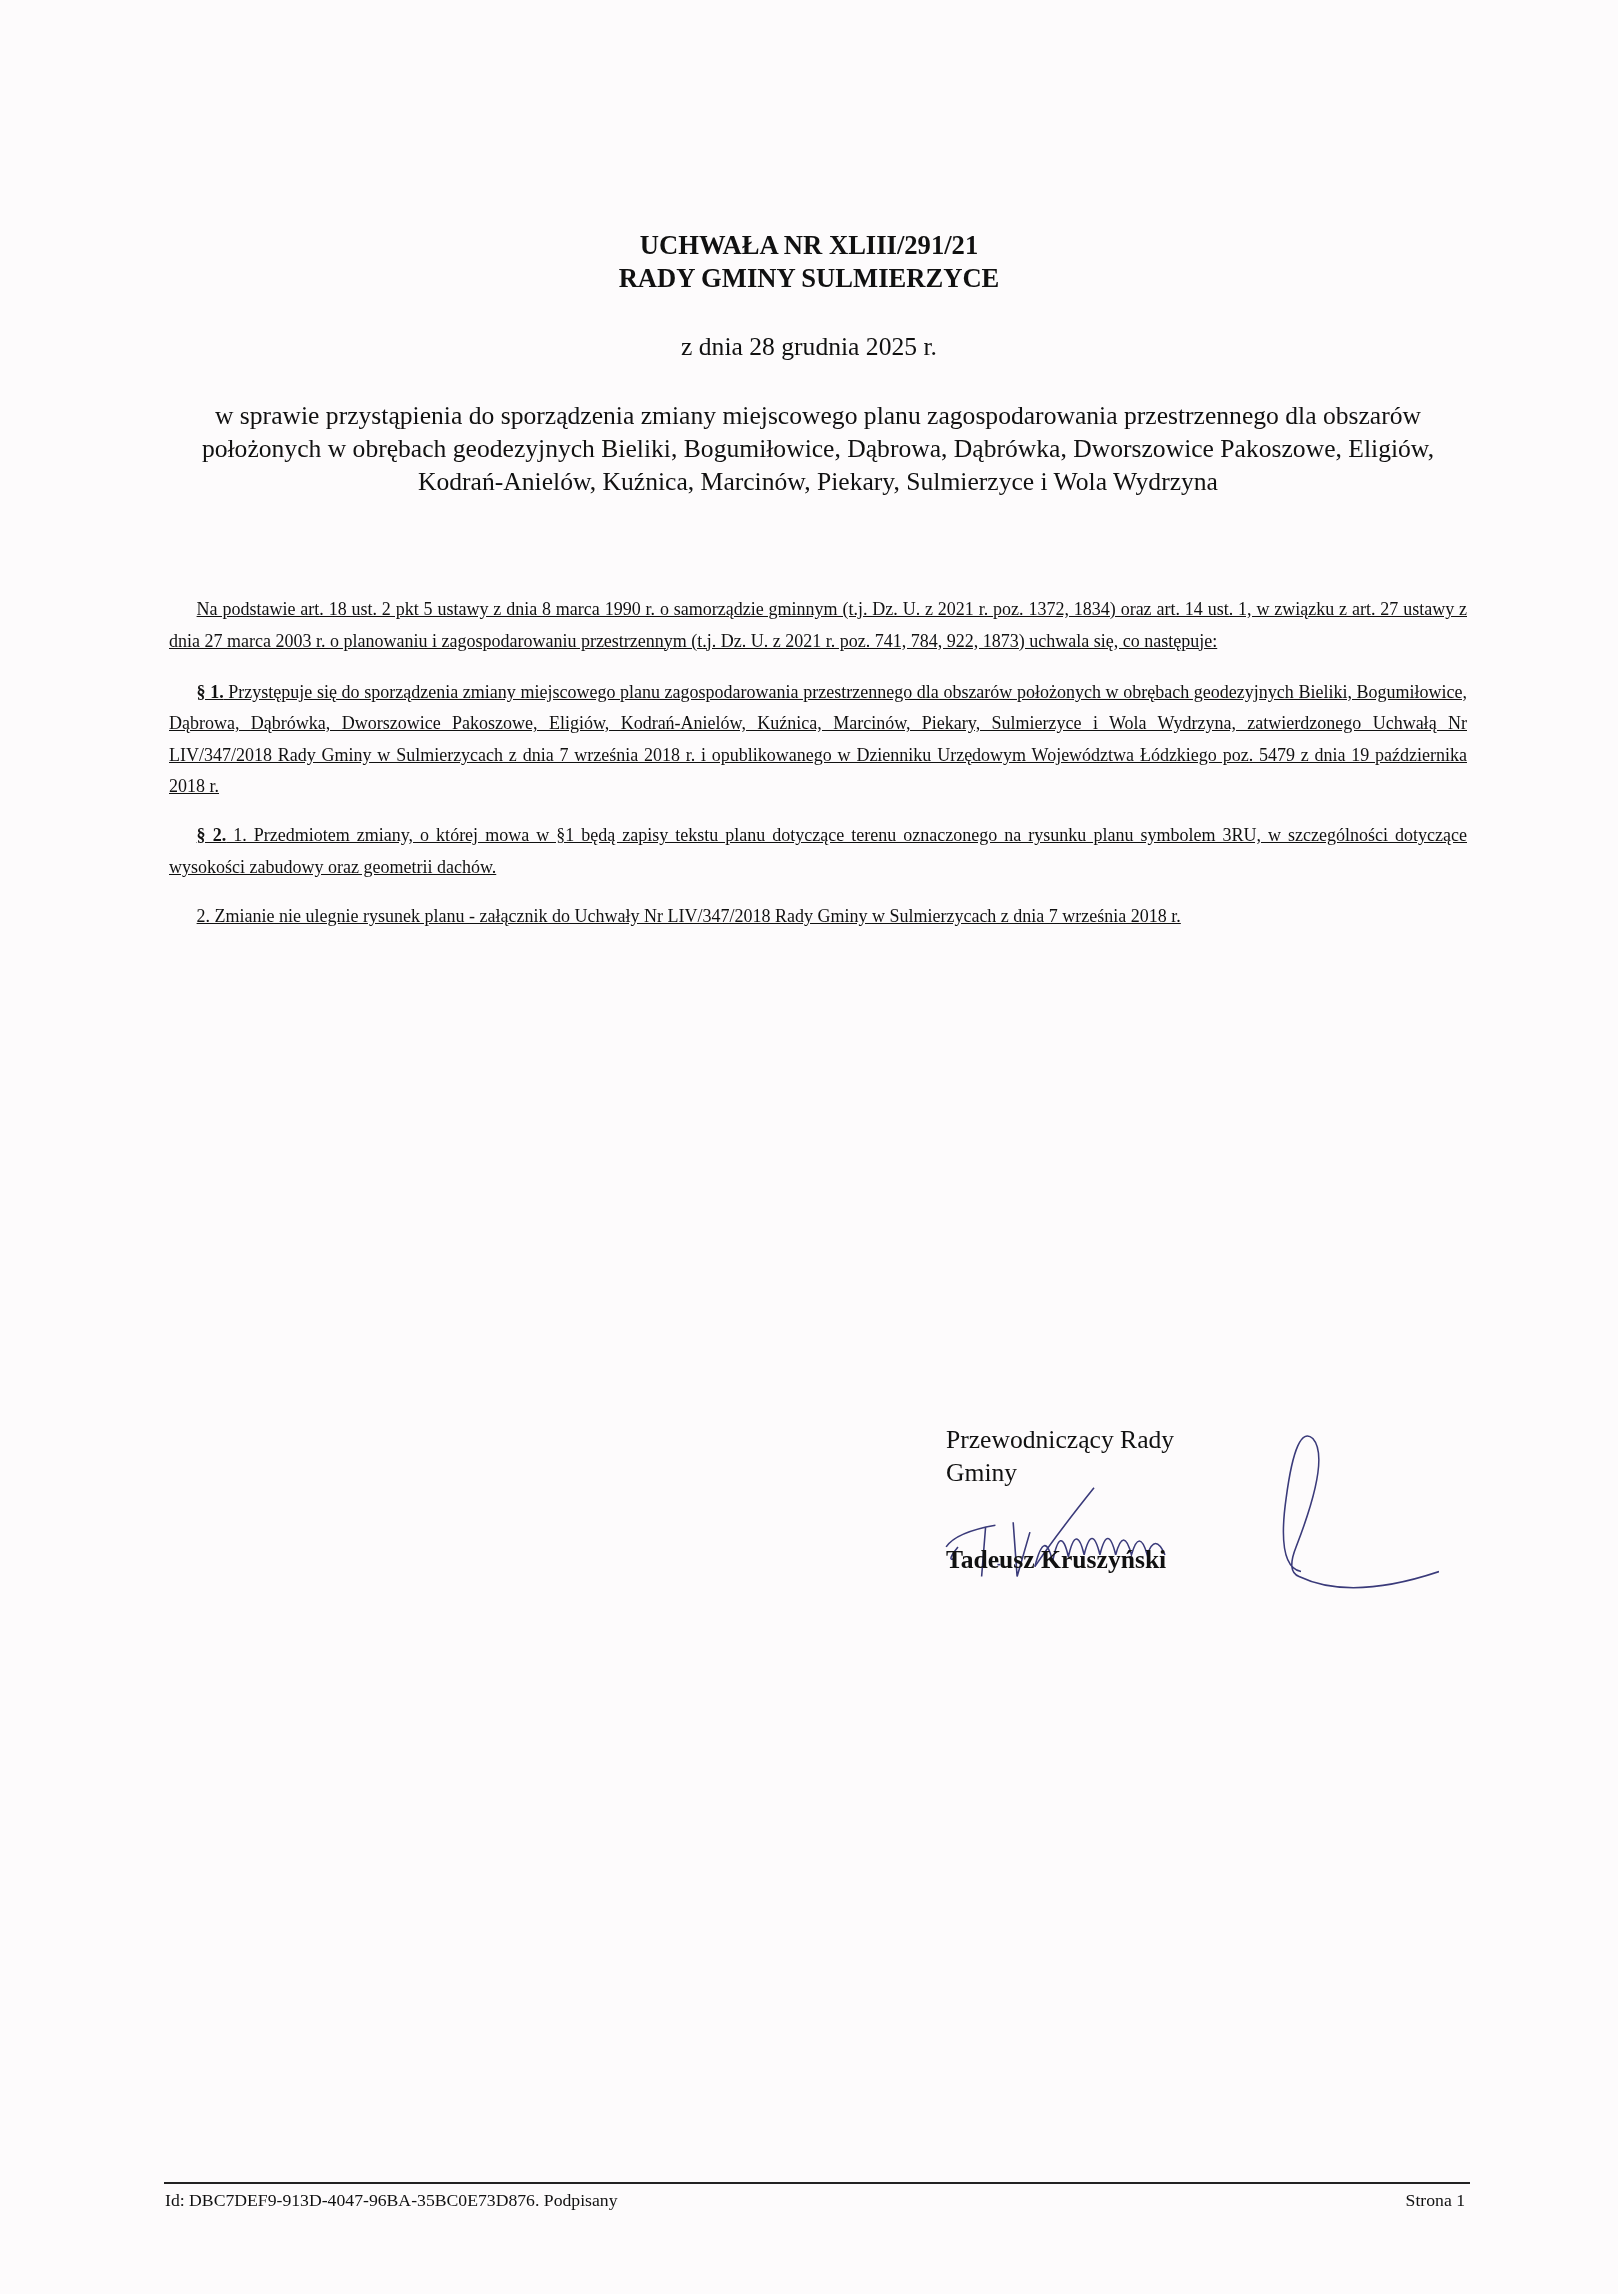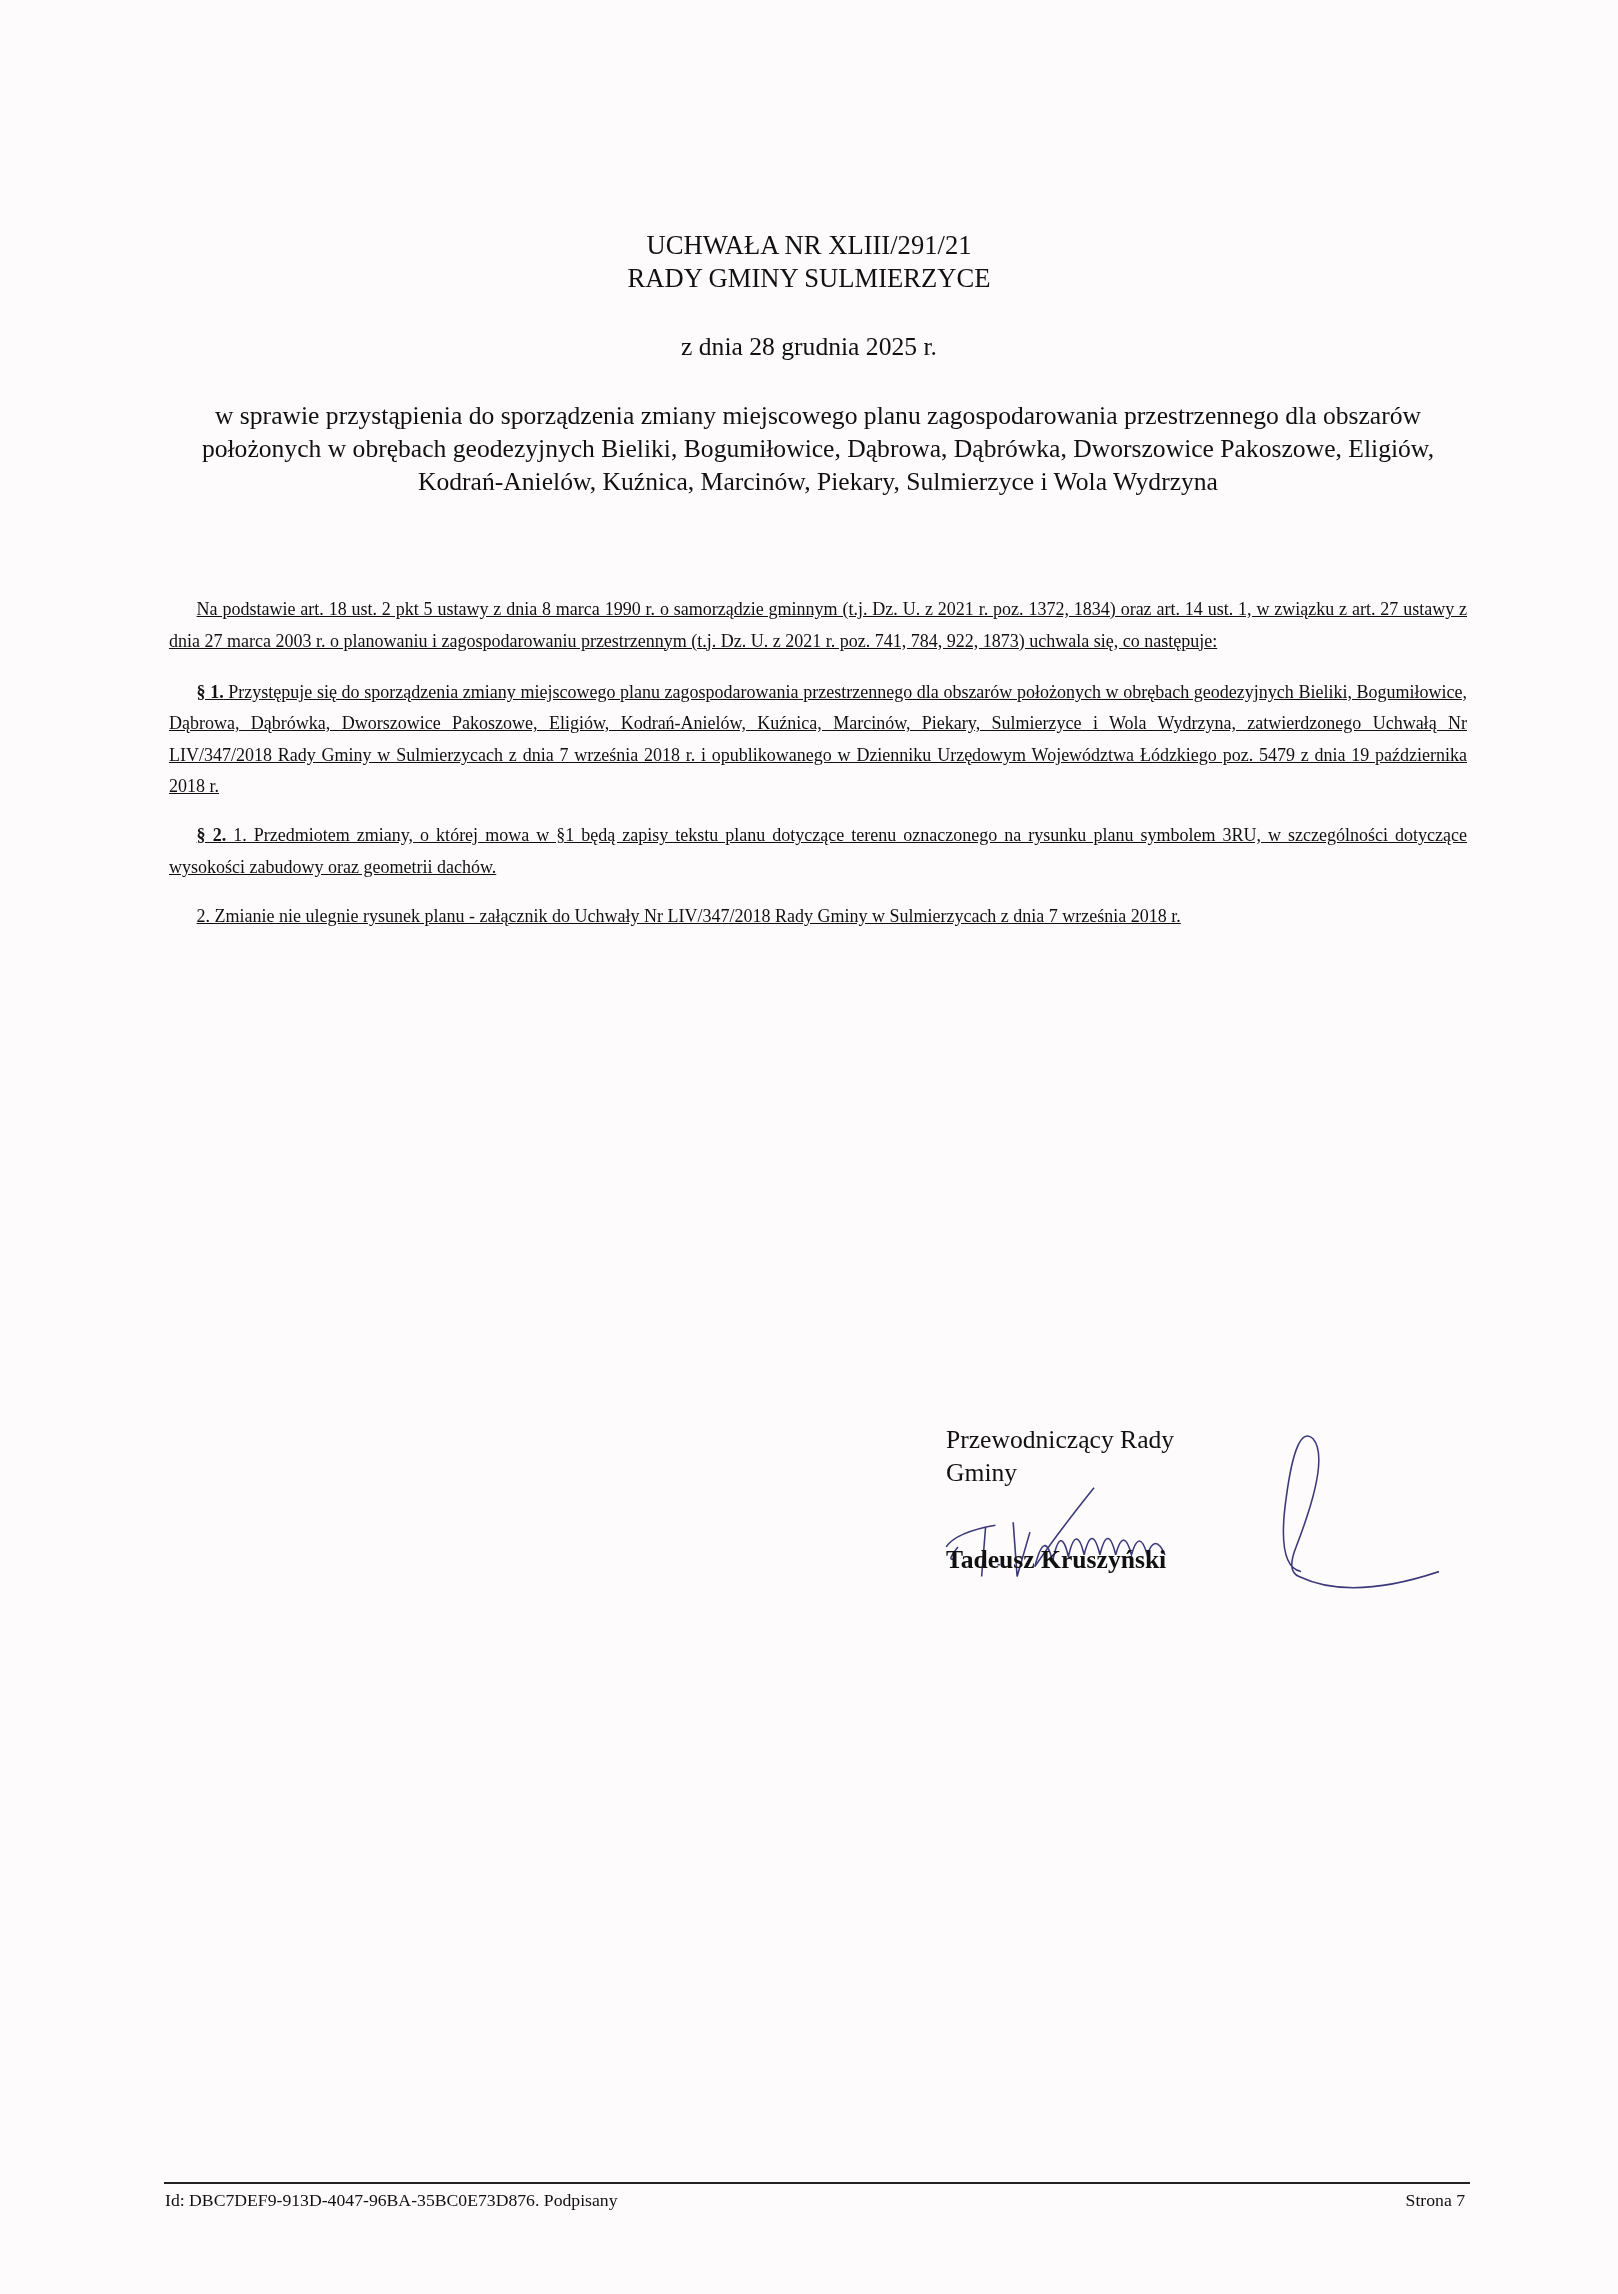--- a/index.html
+++ b/index.html
@@ -7,21 +7,21 @@
     width: 1618px; height: 2294px;
     background: #fdfbfc;
     position: relative;
     font-family: "Liberation Serif", serif;
     color: #111;
     overflow: hidden;
   }
   .page { position: absolute; left: 0; top: 0; width: 1618px; height: 2294px; }
   .title {
     position: absolute; left: 0; width: 1618px; top: 229px;
-    text-align: center; font-weight: normal; font-size: 26.6px; line-height: 33px;
+    text-align: center; font-weight: bold; font-size: 26.6px; line-height: 33px;
   }
   .date {
     position: absolute; left: 0; width: 1618px; top: 332px;
     text-align: center; font-size: 25.6px;
   }
   .subject {
     position: absolute; left: 169px; width: 1298px; top: 399px;
     text-align: center; font-weight: normal; font-size: 25.6px; line-height: 33px;
   }
   .body {
@@ -74,15 +74,15 @@
   </svg>
 
   <div class="signature">
     <div>Przewodniczący Rady</div>
     <div>Gminy</div>
     <div class="sig-name">Tadeusz Kruszyński</div>
   </div>
 
   <div class="footer-line"></div>
   <div class="footer-id">Id: DBC7DEF9-913D-4047-96BA-35BC0E73D876. Podpisany</div>
-  <div class="footer-page">Strona 7</div>
+  <div class="footer-page">Strona 1</div>
 </div>
 
 
 </body></html>

